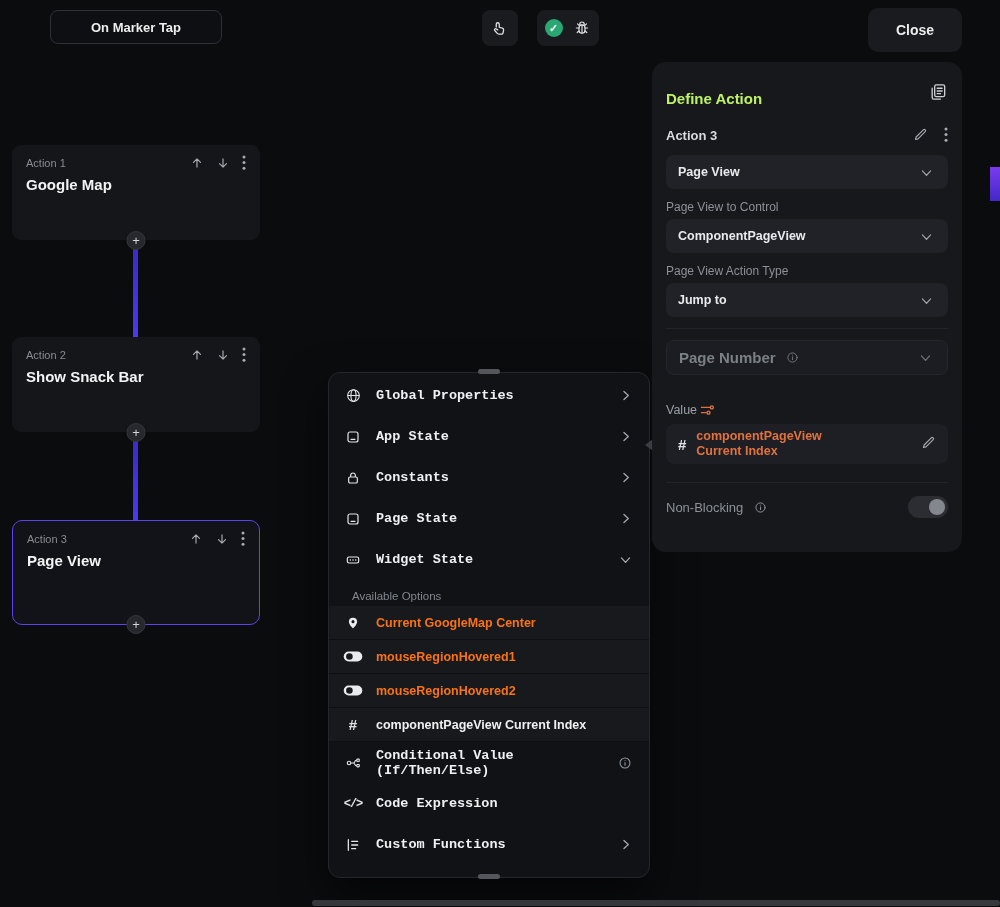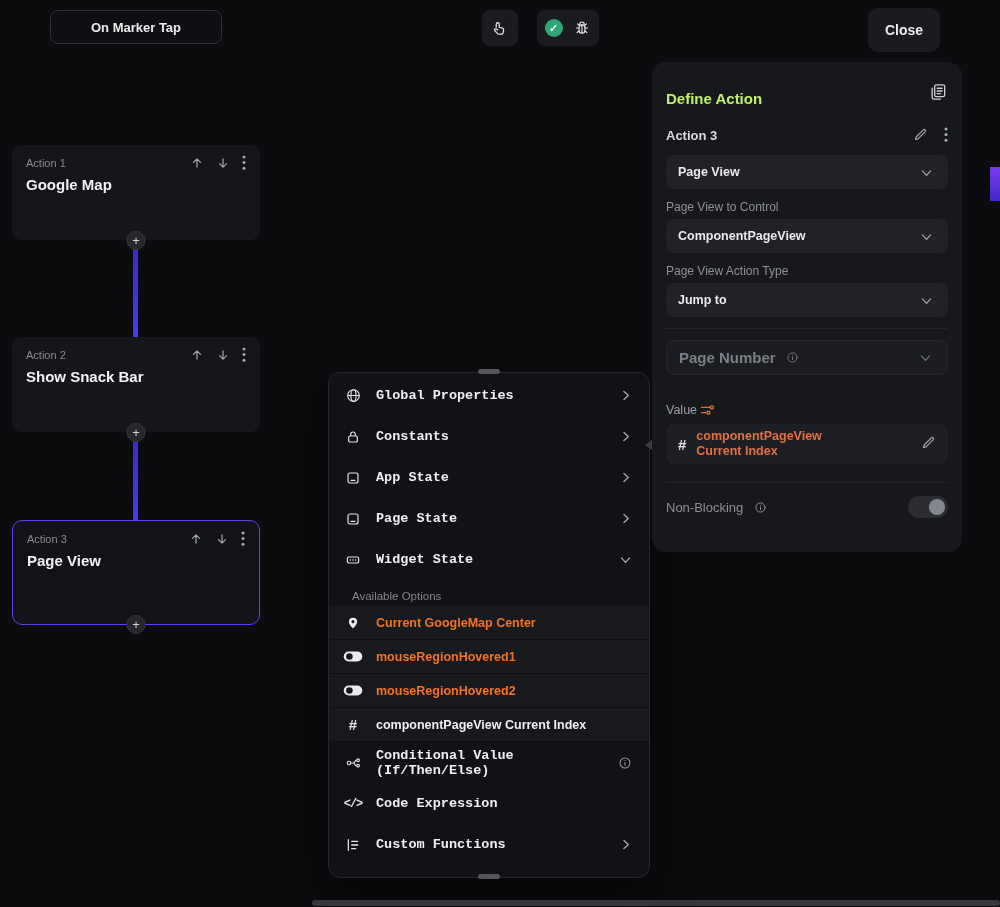--- a/index.html
+++ b/index.html
@@ -9,21 +9,21 @@
   
   .trigger-btn { position:absolute; left:50px; top:10px; width:172px; height:34px; border:1px solid #2e3036;
     border-radius:8px; background:#0e0f12; display:flex; align-items:center; justify-content:center;
     color:#eceded; font-size:13px; font-weight:700; cursor:pointer; }
   .topbar-icon-btn { position:absolute; left:482px; top:10px; width:36px; height:36px; background:#191b1f;
     border-radius:8px; display:flex; align-items:center; justify-content:center; cursor:pointer; }
   .topbar-pill { position:absolute; left:537px; top:10px; width:62px; height:36px; background:#191b1f;
     border-radius:8px; display:flex; align-items:center; justify-content:center; gap:9px; }
   .check-circle { width:18px; height:18px; border-radius:50%; background:#2aa874; color:#fff; font-size:11px;
     font-weight:700; display:flex; align-items:center; justify-content:center; cursor:pointer; }
-  .close-btn { position:absolute; left:868px; top:8px; width:72px; height:44px; background:#191b1f; border:none;
+  .close-btn { position:absolute; left:868px; top:8px; width:94px; height:44px; background:#191b1f; border:none;
     border-radius:10px; color:#eceded; font-size:14px; font-weight:700; cursor:pointer; }
 
   
   .connector { position:absolute; left:133px; width:5px; background:linear-gradient(180deg,#3b2ace,#4a3af2); }
   .connector.c1 { top:249px; height:90px; }
   .connector.c2 { top:441px; height:81px; }
   .card { position:absolute; left:12px; width:248px; background:#15161a; border-radius:9px; cursor:pointer; }
   .card.c1 { top:145px; height:95px; }
   .card.c2 { top:337px; height:95px; }
   .card.c3 { top:520px; height:105px; border:1.5px solid #5a43f0; background:#121318; border-radius:10px; }
@@ -213,40 +213,40 @@
           </span>
         <span class="mlabel">Global Properties</span>
         <span class="ic">
             <svg width="15" height="15" viewBox="0 0 24 24" fill="none" stroke="#a7abb2" stroke-width="2" stroke-linecap="round" stroke-linejoin="round">
               <path d="M9.5 5.5l7 6.5-7 6.5"></path>
             </svg>
           </span>
       </div>
       <div class="menu-item">
         <span class="ic">
+            <svg width="16" height="16" viewBox="0 0 24 24" fill="none" stroke="#e3e5e8" stroke-width="1.8" stroke-linecap="round">
+              <rect x="4.5" y="4.5" width="15" height="15" rx="3"></rect>
+              <path d="M9 15.5h6"></path>
+            </svg>
+          </span>
+        <span class="mlabel">App State</span>
+        <span class="ic">
+            <svg width="15" height="15" viewBox="0 0 24 24" fill="none" stroke="#a7abb2" stroke-width="2" stroke-linecap="round" stroke-linejoin="round">
+              <path d="M9.5 5.5l7 6.5-7 6.5"></path>
+            </svg>
+          </span>
+      </div>
+      <div class="menu-item">
+        <span class="ic">
             <svg width="16" height="16" viewBox="0 0 24 24" fill="none" stroke="#e3e5e8" stroke-width="1.8">
               <rect x="5.5" y="10.5" width="13" height="9" rx="2"></rect>
               <path d="M8.5 10.5V8a3.5 3.5 0 017 0v2.5"></path>
             </svg>
           </span>
         <span class="mlabel">Constants</span>
-        <span class="ic">
-            <svg width="15" height="15" viewBox="0 0 24 24" fill="none" stroke="#a7abb2" stroke-width="2" stroke-linecap="round" stroke-linejoin="round">
-              <path d="M9.5 5.5l7 6.5-7 6.5"></path>
-            </svg>
-          </span>
-      </div>
-      <div class="menu-item">
-        <span class="ic">
-            <svg width="16" height="16" viewBox="0 0 24 24" fill="none" stroke="#e3e5e8" stroke-width="1.8" stroke-linecap="round">
-              <rect x="4.5" y="4.5" width="15" height="15" rx="3"></rect>
-              <path d="M9 15.5h6"></path>
-            </svg>
-          </span>
-        <span class="mlabel">App State</span>
         <span class="ic">
             <svg width="15" height="15" viewBox="0 0 24 24" fill="none" stroke="#a7abb2" stroke-width="2" stroke-linecap="round" stroke-linejoin="round">
               <path d="M9.5 5.5l7 6.5-7 6.5"></path>
             </svg>
           </span>
       </div>
       <div class="menu-item">
         <span class="ic">
             <svg width="16" height="16" viewBox="0 0 24 24" fill="none" stroke="#e3e5e8" stroke-width="1.8" stroke-linecap="round">
               <rect x="4.5" y="4.5" width="15" height="15" rx="3"></rect>

